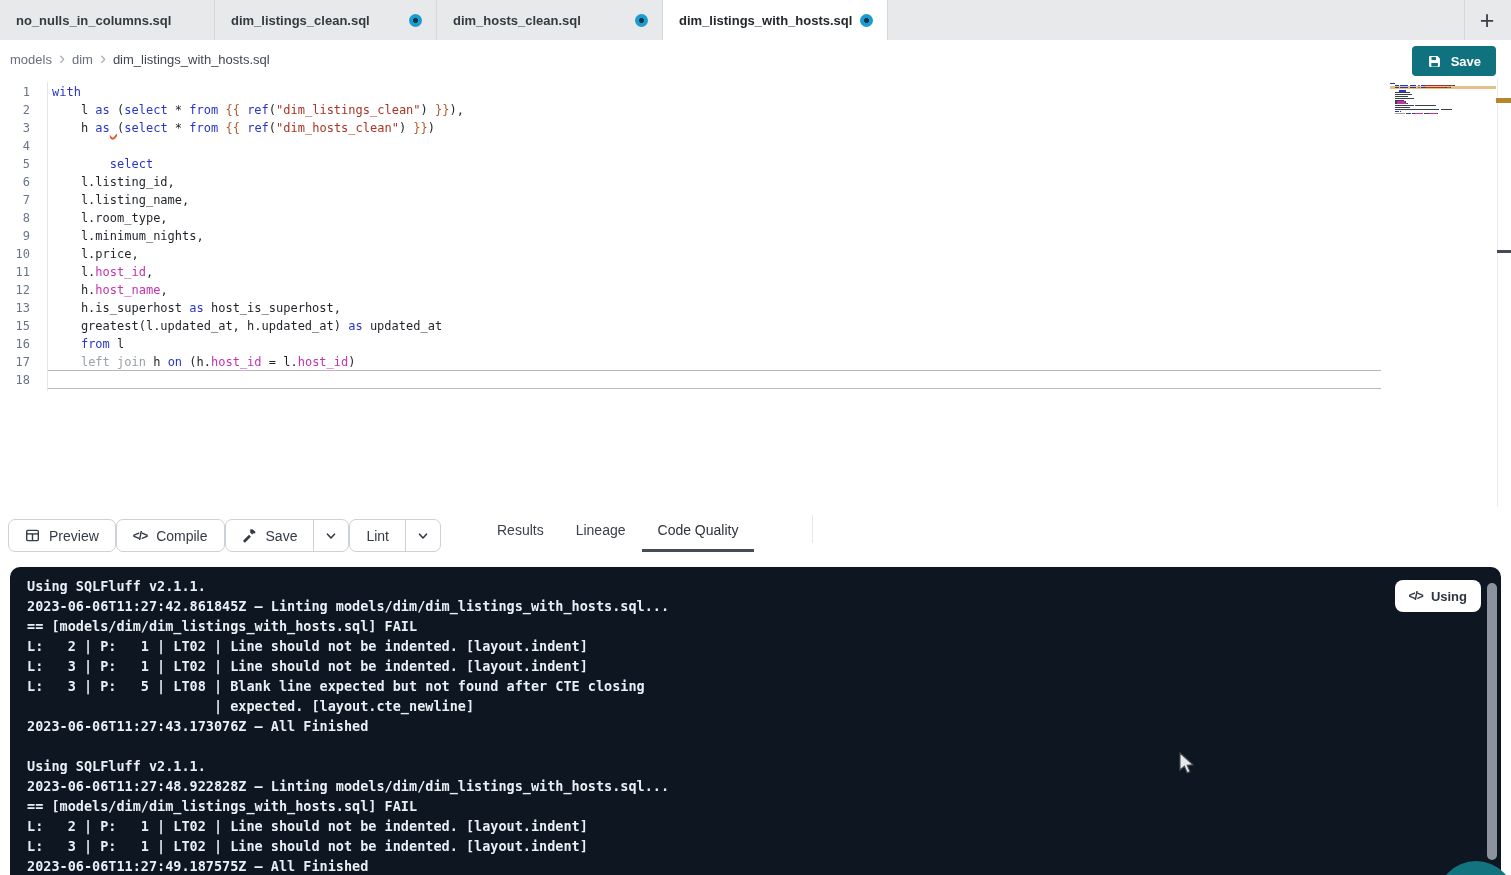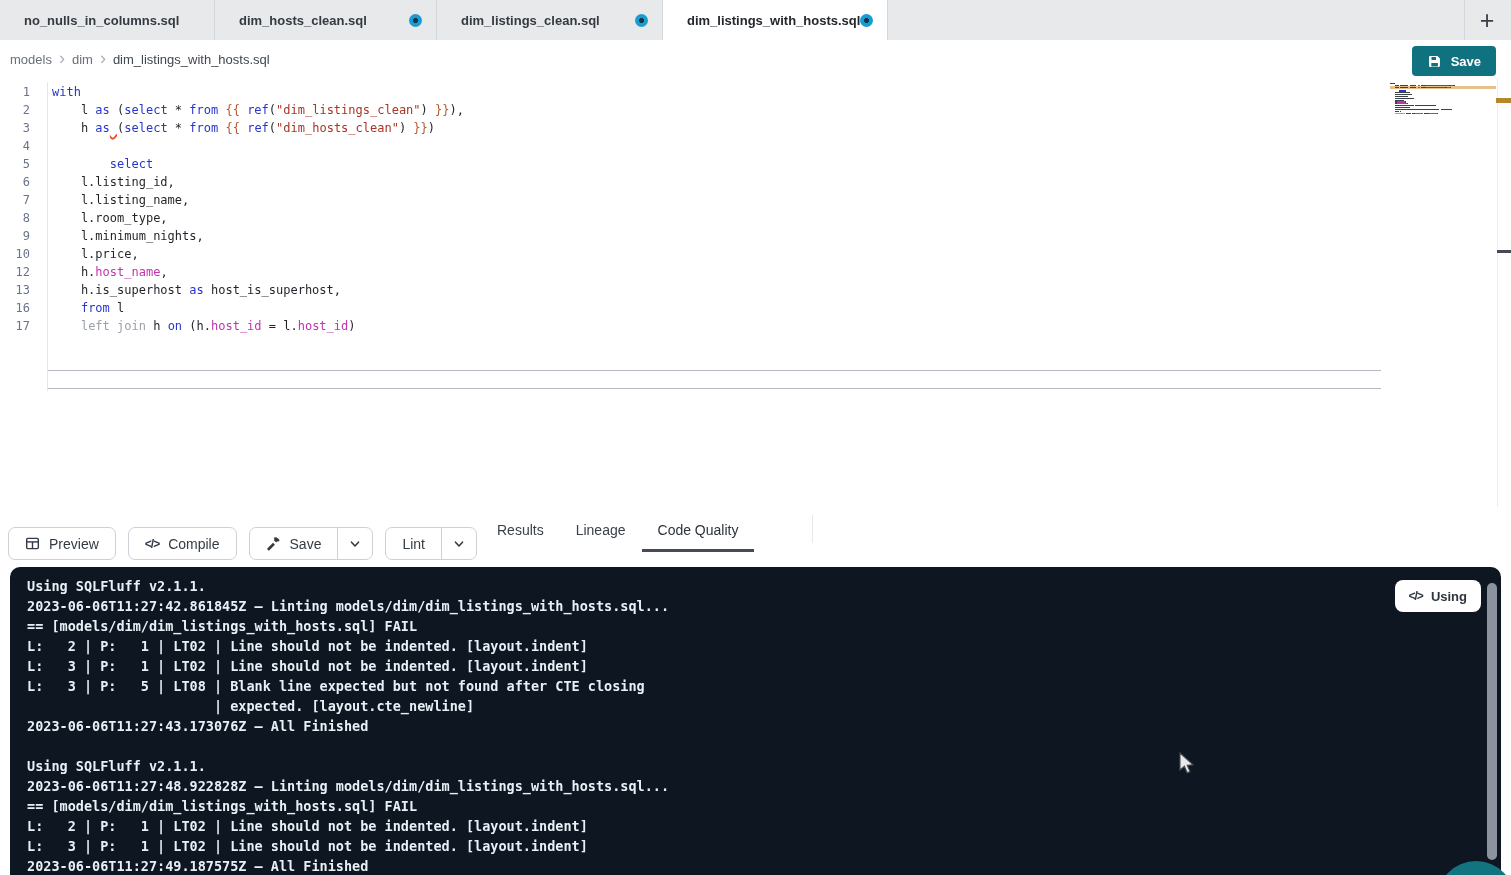--- a/index.html
+++ b/index.html
@@ -1,21 +1,21 @@
 <!DOCTYPE html>
 <html style="--accent_teal: #10717f; --accent_teal2: #12747f; --dot_blue: #1b9cd0; --terminal_bg: #0d1621; --terminal_text: #e9eff6; --kw: #2836c9; --str: #a93524; --jinja: #b05a2e; --ident: #1f2328; --magenta: #c333ae; --muted_kw: #9aa1aa; --squiggle: #e2552c; --linenum: #68748c; --error_band: #e6c08b; --marker_orange: #b5862c; --marker_dark: #454b54;"><head>
 <meta charset="utf-8">
 <style>
   *{margin:0;padding:0;box-sizing:border-box}
   html,body{width:1511px;height:875px;overflow:hidden}
   body{position:relative;font-family:"Liberation Sans",sans-serif;background:#fff}
 
   
   .tabbar{position:absolute;left:0;top:0;width:1511px;height:40px;background:#e7e9eb;display:flex}
-  .tab{height:40px;display:flex;align-items:center;padding:0 14px 0 24px;border-right:1px solid #d4d7db;
+  .tab{height:40px;display:flex;align-items:center;padding:0 14px 0 16px;border-right:1px solid #d4d7db;
        font-size:13px;font-weight:700;color:#343a41;cursor:pointer;flex:none}
   .tab:nth-child(1){width:215px}
   .tab:nth-child(2){width:222px}
   .tab:nth-child(3){width:226px}
   .tab:nth-child(4){width:225px}
   .tab.active{background:#fff;color:#23272c}
   .tab-label{white-space:nowrap;overflow:hidden}
   .dot{width:13px;height:13px;border-radius:50%;margin-left:auto;flex:none;
        background:radial-gradient(circle,#10384e 0 2.6px,var(--dot_blue) 2.7px)}
   .tabbar-end-divider{position:absolute;left:1464px;top:0;width:1px;height:40px;background:#d4d7db}
@@ -53,21 +53,21 @@
   .mm-band{position:absolute;left:1390px;top:8px;width:106px;height:3px;background:var(--error_band)}
   .minimap{position:absolute;left:1390px;top:5px;width:72px;cursor:pointer}
   .mm-row{display:flex;height:1.85px;align-items:flex-start}
   .mm-seg{display:block;height:1.2px;flex:none}
   .anno-border{position:absolute;left:1497px;top:0;width:1px;height:429px;background:#ededee}
   .anno-orange{position:absolute;left:1496px;top:20px;width:15px;height:5px;background:var(--marker_orange)}
   .anno-dark{position:absolute;left:1497px;top:172px;width:14px;height:3px;background:var(--marker_dark)}
 
   
   .toolbar{position:absolute;top:507px;left:0;width:1511px;height:50px;background:#fff}
-  .btn-row{position:absolute;left:8px;top:20px;display:flex;gap:12px;align-items:center}
+  .btn-row{position:absolute;left:8px;top:12px;display:flex;align-items:center}
   .tbtn{height:33px;border:1px solid #ccd1d7;border-radius:7px;background:#fff;display:flex;
         align-items:stretch;font-size:14px;color:#343b45;font-family:inherit;cursor:pointer;padding:0}
   .tbtn .seg{display:flex;align-items:center;gap:9px;padding:0 16px}
   .tbtn .chev{padding:0 11px;border-left:1px solid #ccd1d7;display:flex;align-items:center}
   .code-glyph{font-weight:700;font-size:12px;letter-spacing:-1px;color:#343b45}
   .vdiv{position:absolute;left:812px;top:8px;width:1px;height:28px;background:#e5e7ea}
   .rtabs{position:absolute;left:481px;top:0;height:45px;display:flex}
   .rtab{padding:0 16px;display:flex;align-items:center;font-size:14px;color:#3a414b;cursor:pointer;position:relative;white-space:nowrap}
   .rtab.active{color:#2d333b}
   .rtab.active::after{content:"";position:absolute;left:0;right:0;bottom:0;height:3px;background:#454c55}
@@ -86,25 +86,25 @@
 </style>
 </head>
 <body>
 
 <div class="tabbar">
   <div style="display:flex">
       <div class="tab">
         <span class="tab-label">no_nulls_in_columns.sql</span>
       </div>
       <div class="tab">
+        <span class="tab-label">dim_listings_clean.sql</span>
+        <span class="dot"></span>
+      </div>
+      <div class="tab">
         <span class="tab-label">dim_hosts_clean.sql</span>
-        <span class="dot"></span>
-      </div>
-      <div class="tab">
-        <span class="tab-label">dim_listings_clean.sql</span>
         <span class="dot"></span>
       </div>
       <div class="tab active">
         <span class="tab-label">dim_listings_with_hosts.sql</span>
         <span class="dot"></span>
       </div>
     </div>
   <div class="tabbar-end-divider"></div>
   <button class="tab-plus">+</button>
 </div>
@@ -165,34 +165,46 @@
       </div>
       <div class="eline">
         <span class="lnum">9</span>
         <span class="ctext"><span class="tok-p">    l.minimum_nights,</span></span>
       </div>
       <div class="eline">
         <span class="lnum">10</span>
         <span class="ctext"><span class="tok-p">    l.price,</span></span>
       </div>
       <div class="eline">
+        <span class="lnum">11</span>
+        <span class="ctext"><span class="tok-p">    l.</span><span class="tok-mag">host_id</span><span class="tok-p">,</span></span>
+      </div>
+      <div class="eline">
         <span class="lnum">12</span>
         <span class="ctext"><span class="tok-p">    h.</span><span class="tok-mag">host_name</span><span class="tok-p">,</span></span>
       </div>
       <div class="eline">
         <span class="lnum">13</span>
         <span class="ctext"><span class="tok-p">    h.is_superhost </span><span class="tok-kw">as</span><span class="tok-p"> host_is_superhost,</span></span>
       </div>
       <div class="eline">
+        <span class="lnum">15</span>
+        <span class="ctext"><span class="tok-p">    greatest(l.updated_at, h.updated_at) </span><span class="tok-kw">as</span><span class="tok-p"> updated_at</span></span>
+      </div>
+      <div class="eline">
         <span class="lnum">16</span>
         <span class="ctext"><span class="tok-p">    </span><span class="tok-kw">from</span><span class="tok-p"> l</span></span>
       </div>
       <div class="eline">
         <span class="lnum">17</span>
         <span class="ctext"><span class="tok-p">    </span><span class="tok-gray">left join</span><span class="tok-p"> h </span><span class="tok-kw">on</span><span class="tok-p"> (h.</span><span class="tok-mag">host_id</span><span class="tok-p"> = l.</span><span class="tok-mag">host_id</span><span class="tok-p">)</span></span>
+      </div>
+      <div class="eline">
+        <span class="lnum">18</span>
+        <span class="ctext"></span>
       </div>
     </div>
   <div class="active-overlay"></div>
   <div class="minimap">
       <div class="mm-row">
         <span class="mm-seg" style="width: 4.6px; background: rgb(40, 54, 201);"></span>
       </div>
       <div class="mm-row">
         <span class="mm-seg" style="width: 4.6px; background: transparent;"></span>
         <span class="mm-seg" style="width: 2.3px; background: rgb(60, 66, 74);"></span>

